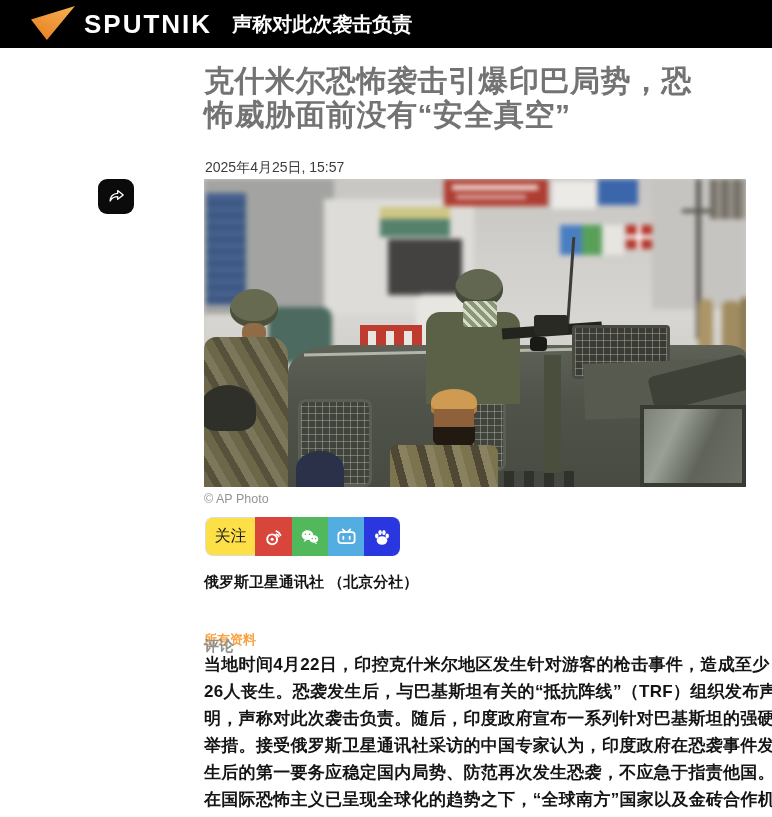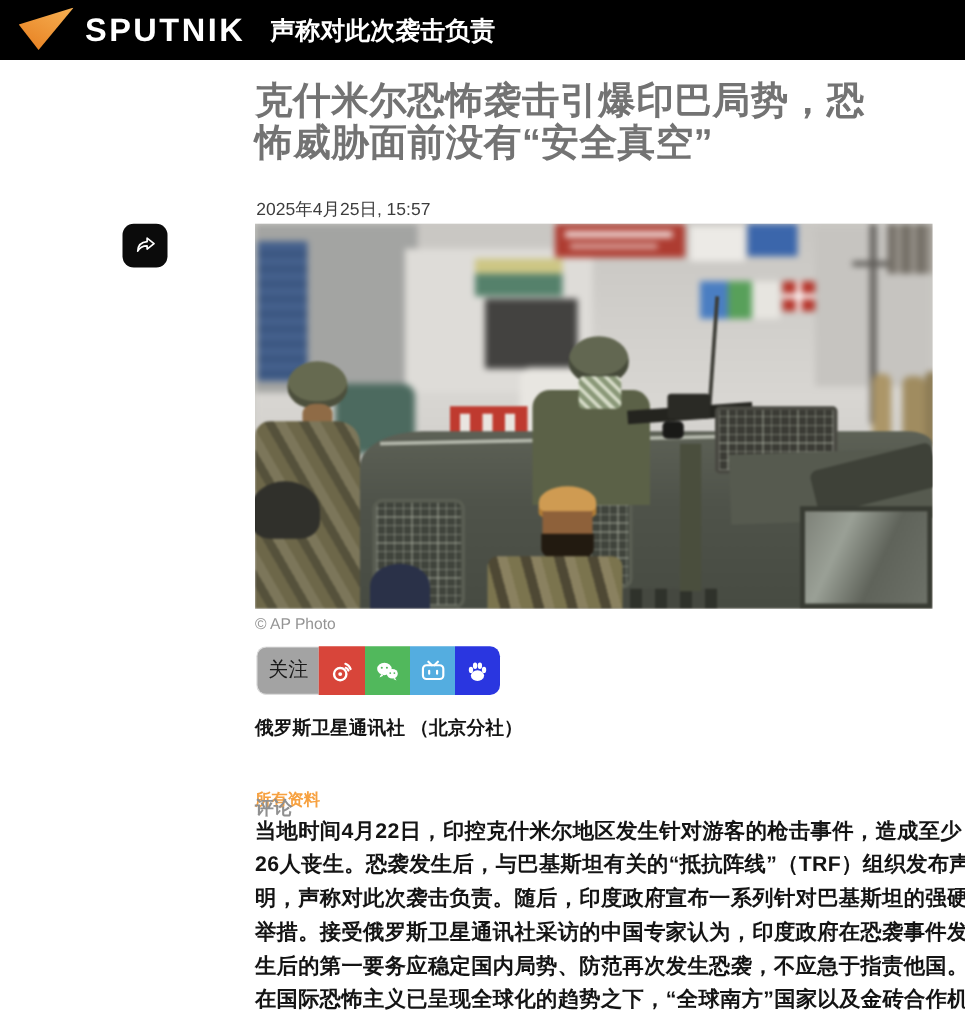--- a/index.html
+++ b/index.html
@@ -5,21 +5,21 @@
   * { margin:0; padding:0; box-sizing:border-box; }
   html,body { background:#fff; }
   .page {
     position:relative; width:772px; height:817px; margin:0 auto;
     background:#fff; overflow:hidden;
     font-family:"Liberation Sans","DejaVu Sans",sans-serif;
   }
   
   .header {
     position:absolute; top:0; left:0; width:772px; height:48px;
-    background:#000; display:flex; align-items:center; padding-left:15px;
+    background:#000; display:flex; align-items:center; padding-left:31px;
   }
   .logo-link { display:flex; align-items:center; text-decoration:none; cursor:pointer; }
   .logo-tri {
     width:44px; height:34px; margin-top:-2px;
     background:linear-gradient(210deg,#f6b052 0%,#ef9a3c 45%,#e67d1e 100%);
     clip-path:polygon(100% 0%, 0% 40%, 36% 100%);
   }
   .logo-word {
     color:#fff; font-size:26px; font-weight:700; letter-spacing:2px; margin-left:9px;
   }
@@ -61,21 +61,21 @@
     font-size:17px; line-height:27px; font-weight:700; color:#141414;
     white-space:pre; letter-spacing:0.3px;
   }
 
   
   .social {
     position:absolute; left:205px; top:517px; height:39px;
     display:flex; align-items:stretch;
   }
   .follow-btn {
-    width:50px; background:#a3a3a3; border:1px solid #dcdcdc; border-right:none;
+    width:50px; background:#fde047; border:1px solid #dcdcdc; border-right:none;
     border-radius:8px 0 0 8px; font-size:16px; color:#1a1a1a; cursor:pointer;
     display:flex; align-items:center; justify-content:center;
     font-family:inherit;
   }
   .soc-btn {
     width:36px; border:none; cursor:pointer; display:flex;
     align-items:center; justify-content:center; padding:0;
   }
   .soc-btn.weibo { width:37px; }
   .soc-btn.last { border-radius:0 8px 8px 0; }

